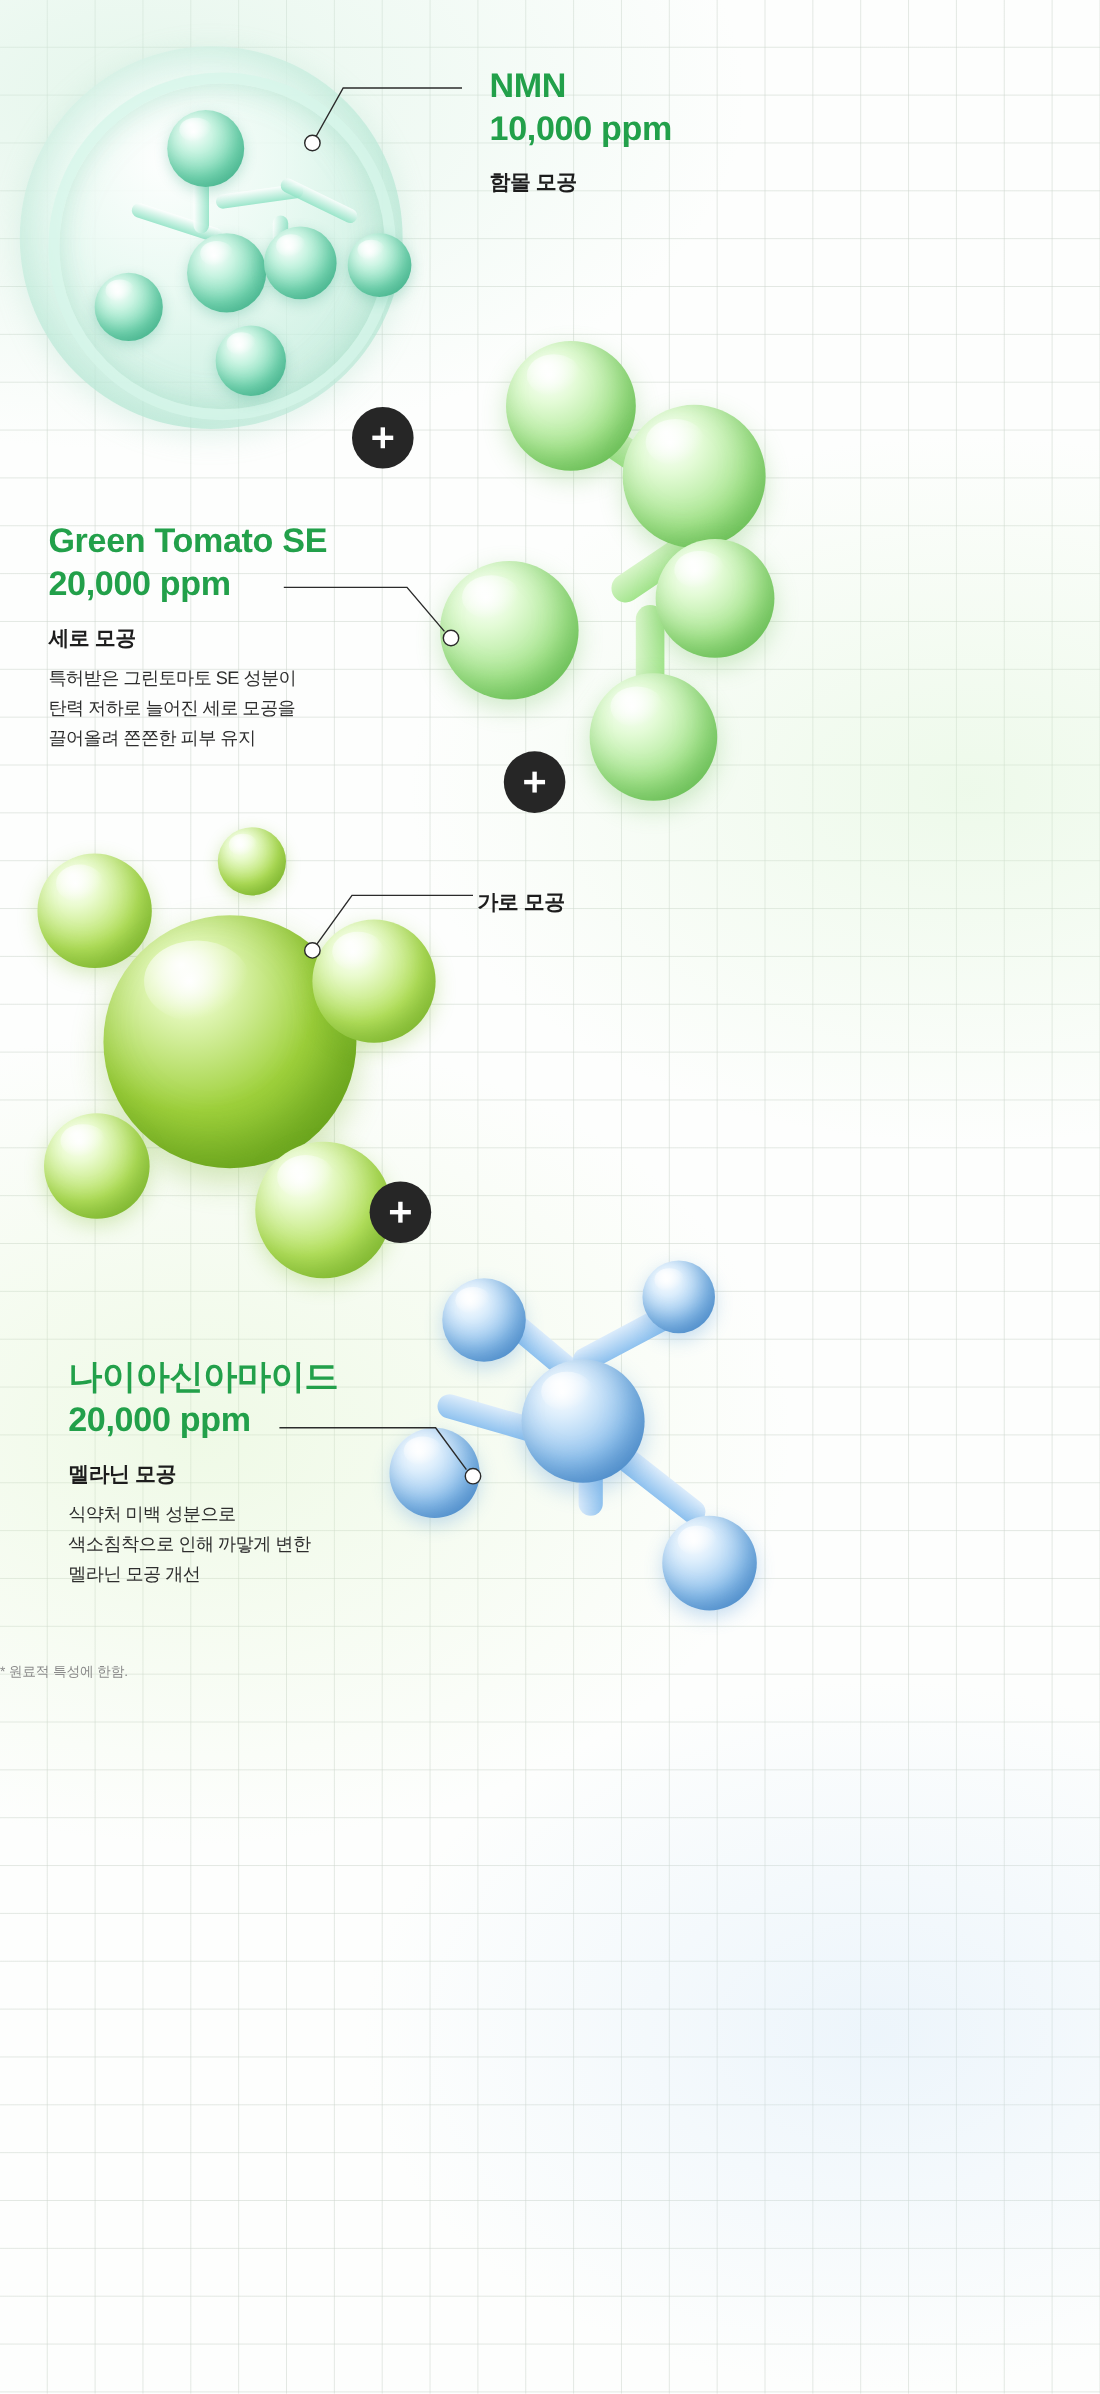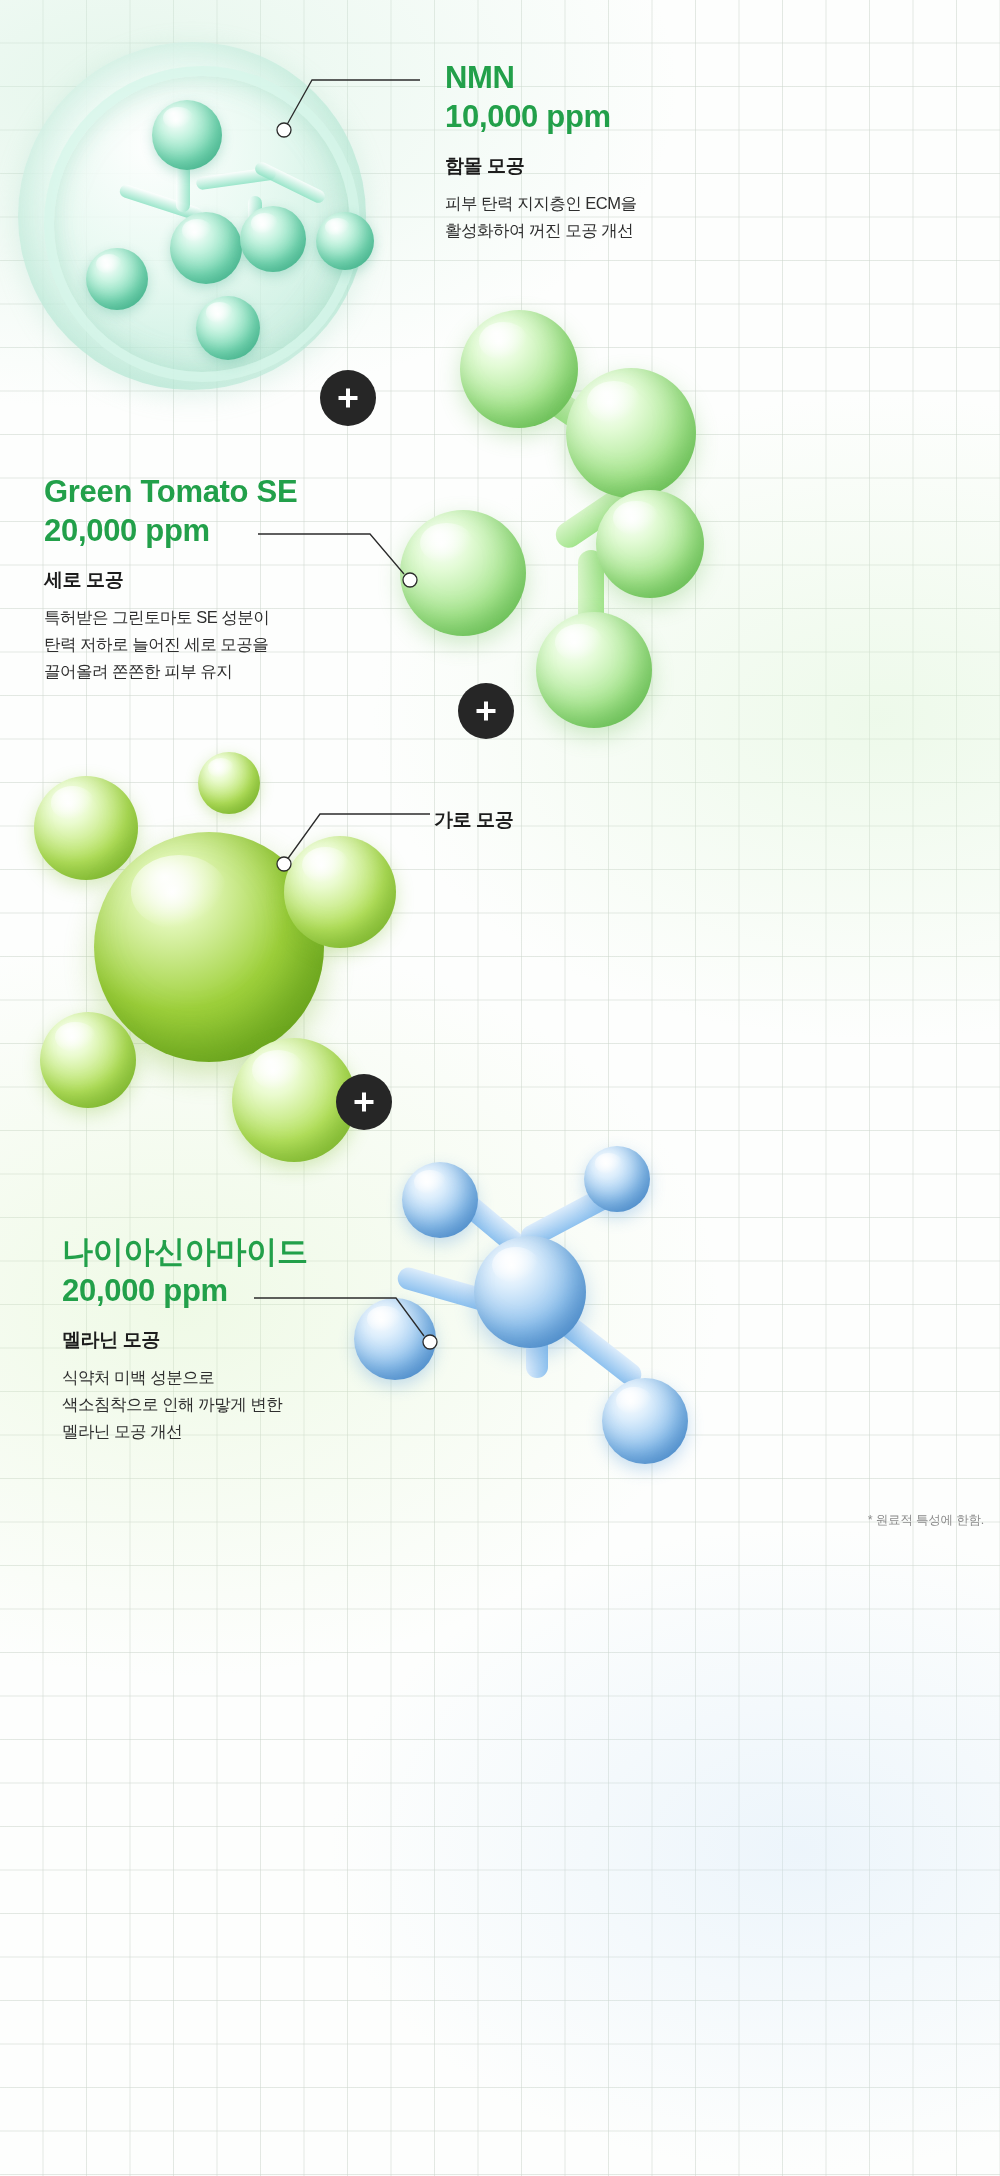--- a/index.html
+++ b/index.html
@@ -73,21 +73,21 @@
       radial-gradient(circle at 38% 30%, rgba(255,255,255,.92) 0%, rgba(233,250,243,.75) 34%, rgba(205,241,227,.72) 58%, rgba(183,233,214,.62) 74%, rgba(224,248,238,.5) 88%, rgba(255,255,255,.15) 100%);
     box-shadow:inset 0 0 48px rgba(150,215,190,.45), 0 6px 26px rgba(150,210,186,.25);
   }
   #dishRing{
     position:absolute;left:44px;top:66px;width:296px;height:296px;border-radius:50%;
     border:10px solid rgba(214,245,233,.75);
     box-shadow:inset 0 0 26px rgba(160,220,196,.5);
   }
 
   .footnote{
-    position:absolute;left:0;right:16px;text-align:right;
+    position:absolute;left:0;right:0;text-align:left;
     font-size:12.5px;color:#8b8b8b;letter-spacing:-.2px;
   }
 </style>
 </head>
 <body>
 
 <div id="page">
   <div id="tint"></div>
 
   <div class="art" style="left:0;top:0;width:400px;height:430px;">
@@ -129,22 +129,20 @@
     <svg width="160" height="80" viewBox="0 0 160 80">
       <path d="M14,68 L42,18 L150,18"></path>
       <circle cx="14" cy="68" r="7"></circle>
     </svg>
   </div>
 
   <div class="block" style="left:445px;top:58px;width:300px;">
     <h2 class="ttl">NMN
 10,000 ppm</h2>
     <div class="sub">함몰 모공</div>
-    <p class="desc">피부 탄력 지지층인 ECM을
-활성화하여 꺼진 모공 개선</p>
   </div>
 
   <div class="plus" style="left:320px;top:370px;">
     <svg width="24" height="24" viewBox="0 0 24 24">
       <rect x="10" y="2.5" width="4" height="19" fill="#ffffff"></rect>
       <rect x="2.5" y="10" width="19" height="4" fill="#ffffff"></rect>
     </svg>
   </div>
 
   <div class="art" style="left:380px;top:300px;width:620px;height:440px;">

